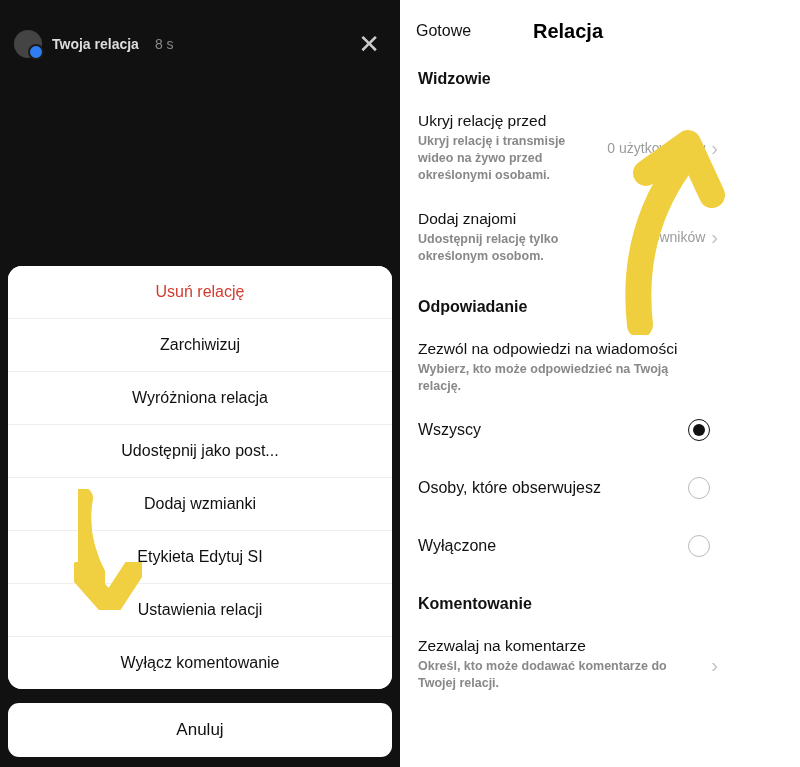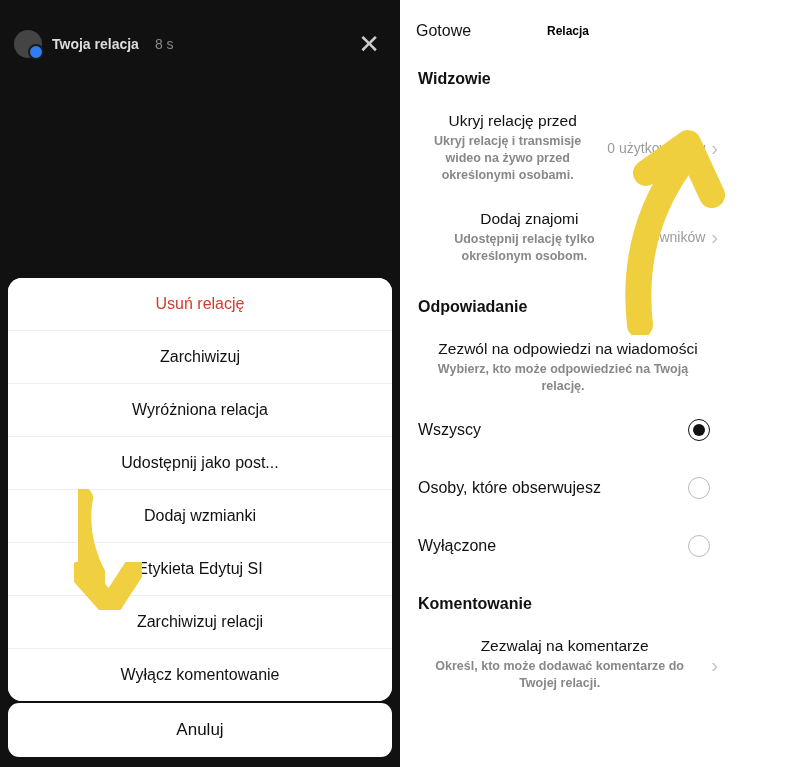--- a/index.html
+++ b/index.html
@@ -74,21 +74,21 @@
     text-align: center;
     padding: 17px 10px;
     font-size: 16px;
     color: #111;
     border-bottom: 1px solid #eee;
     position: relative;
   }
   .sheet-item:last-child { border-bottom: none; }
   .sheet-item.destructive { color: #d33b2f; }
   .cancel-sheet {
-    margin-top: 2px;
+    margin-top: 14px;
     background: #fff;
     border-radius: 11px;
     text-align: center;
     padding: 17px 10px;
     font-size: 17px;
     color: #111;
     font-weight: 500;
   }
 
   
@@ -108,21 +108,21 @@
   }
   .nav-done {
     color: #111;
     font-size: 16px;
   }
   .nav-title {
     position: absolute;
     left: 0; right: 0;
     text-align: center;
     font-weight: 700;
-    font-size: 12px;
+    font-size: 20px;
     pointer-events: none;
   }
 
   .section-header {
     font-weight: 700;
     font-size: 16px;
     padding: 14px 18px 4px 18px;
     color: #111;
   }
   .row {
@@ -151,21 +151,21 @@
     color: #9b9b9b;
     font-size: 14px;
     margin-right: 6px;
     white-space: nowrap;
   }
   .chevron {
     color: #c2c2c2;
     font-size: 20px;
     line-height: 1;
   }
-  .row.spaced { padding-top: 20px; text-align: center; }
+  .row.spaced { padding-top: 20px; }
 
   .option-row {
     display: flex;
     align-items: center;
     padding: 18px 20px 18px 18px;
   }
   .option-row .label {
     flex: 1;
     font-size: 16px;
     color: #111;
@@ -219,21 +219,21 @@
   </div>
 
   <div class="action-sheet-wrap">
     <div class="sheet">
       <div class="sheet-item destructive">Usuń relację</div>
       <div class="sheet-item">Zarchiwizuj</div>
       <div class="sheet-item">Wyróżniona relacja</div>
       <div class="sheet-item">Udostępnij jako post...</div>
       <div class="sheet-item">Dodaj wzmianki</div>
       <div class="sheet-item">Etykieta Edytuj SI</div>
-      <div class="sheet-item">Zarchiwizuj relacji</div>
+      <div class="sheet-item">Ustawienia relacji</div>
       <div class="sheet-item">Wyłącz komentowanie</div>
     </div>
     <div class="cancel-sheet">Anuluj</div>
   </div>
 
   <svg class="arrow-svg1" viewBox="0 0 120 140">
     <defs>
       <filter id="blurme">
           <feGaussianBlur stdDeviation="0.3"></feGaussianBlur>
         </filter>

